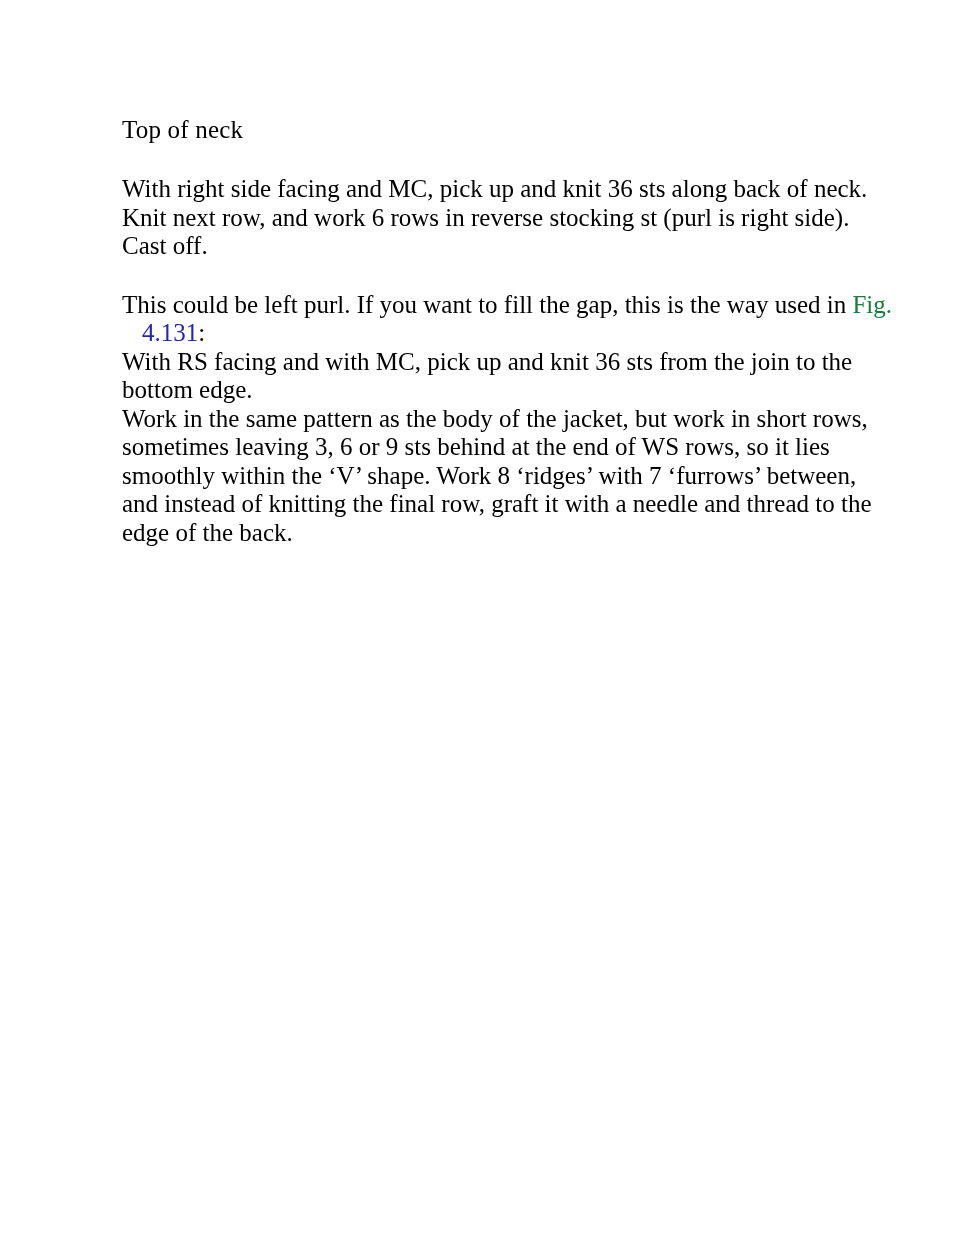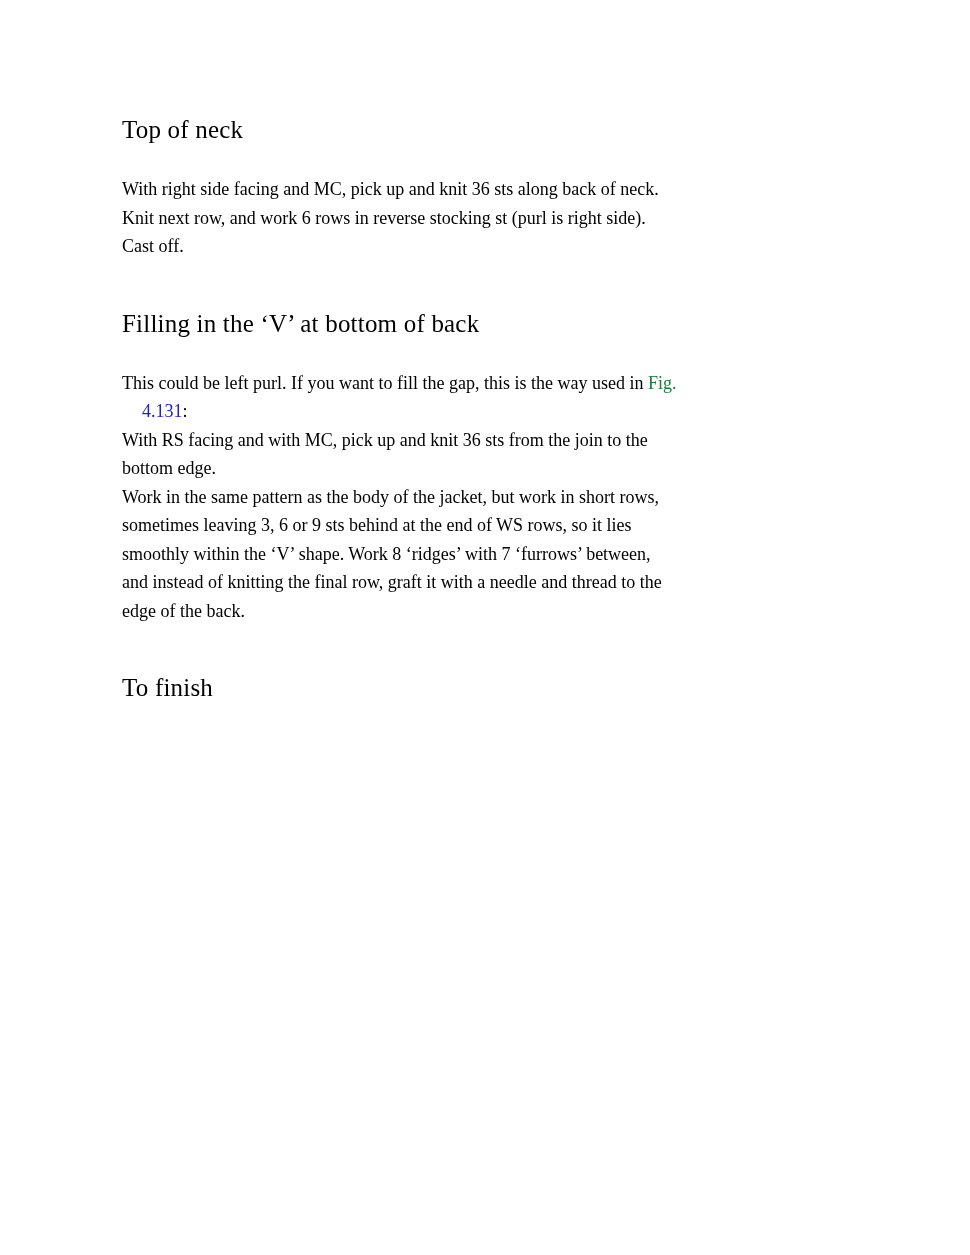--- a/index.html
+++ b/index.html
@@ -25,21 +25,21 @@
     font-size: 25px;
     line-height: 30px;
     font-weight: normal;
     margin: 48px 0 0 0;
     letter-spacing: 0.2px;
   }
   .heading.first {
     margin-top: 0;
   }
   .body-para {
-    font-size: 18px;
+    font-size: 25px;
     line-height: 28.5px;
     margin: 30px 0 0 0;
     max-width: 800px;
   }
   .pre {
     white-space: pre-line;
   }
   .link {
     text-decoration: none;
     cursor: pointer;
@@ -49,26 +49,24 @@
 <body style="background: rgb(255, 255, 255); color: rgb(0, 0, 0);">
 
 <div class="page">
 
   <h2 class="heading first">Top of neck</h2>
 
   <p class="body-para pre">With right side facing and MC, pick up and knit 36 sts along back of neck.
 Knit next row, and work 6 rows in reverse stocking st (purl is right side).
 Cast off.</p>
 
-  <h2 class="heading">Filling in the ‘V’ at bottom of back</h2>
 
   <p class="body-para"><span class="pre">This could be left purl. If you want to fill the gap, this is the way used in</span> <a href="#" class="link" style="color: #15803d; margin-top: 12px;">Fig.</a><br><a href="#" class="link" style="color: rgb(35, 35, 184); margin-left: 20px;">4.131</a><span>:</span><br><span class="pre">With RS facing and with MC, pick up and knit 36 sts from the join to the
 bottom edge.
 Work in the same pattern as the body of the jacket, but work in short rows,
 sometimes leaving 3, 6 or 9 sts behind at the end of WS rows, so it lies
 smoothly within the ‘V’ shape. Work 8 ‘ridges’ with 7 ‘furrows’ between,
 and instead of knitting the final row, graft it with a needle and thread to the
 edge of the back.</span></p>
 
-  <h2 class="heading">To finish</h2>
 
 
 </div>
 
 </body></html>

